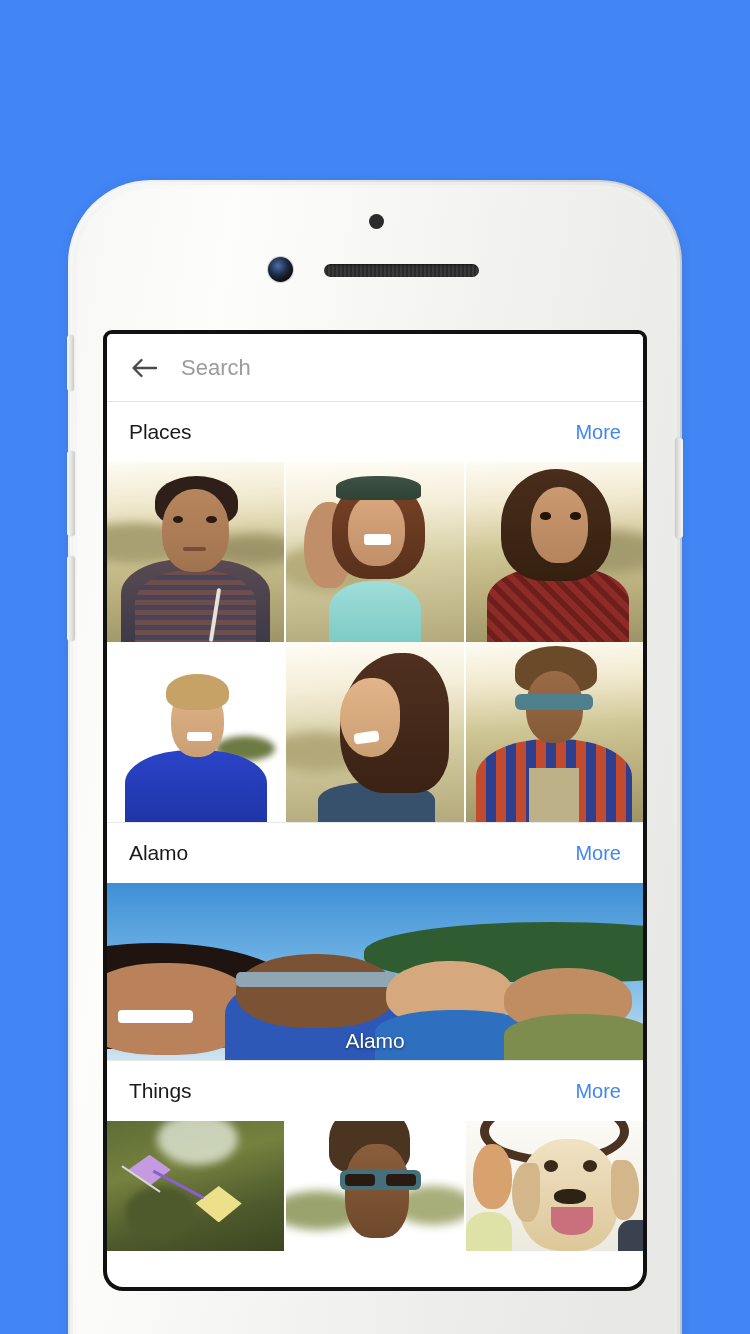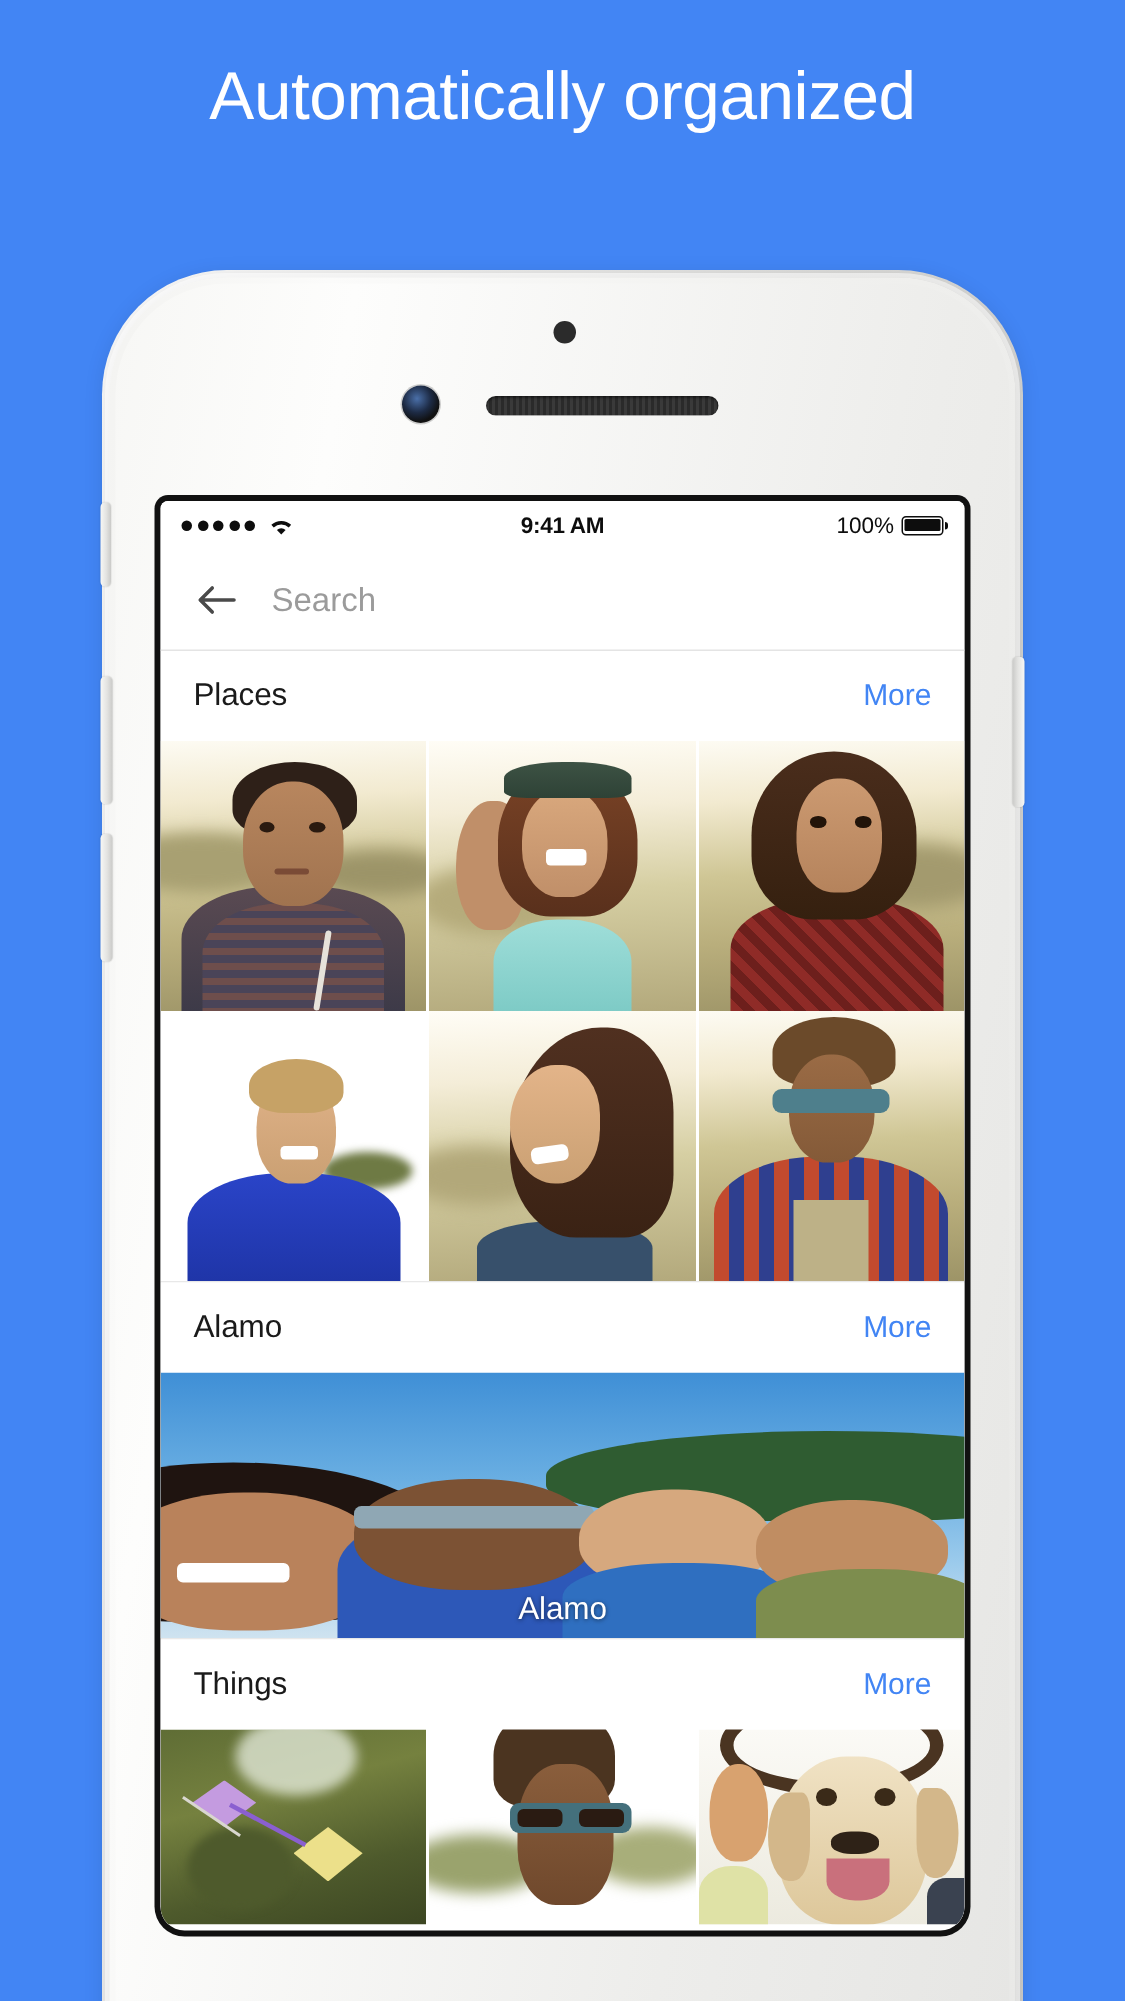--- a/index.html
+++ b/index.html
@@ -150,61 +150,36 @@
   .facade   { background:linear-gradient(180deg,#d7cdb9 0%,#cfc4ae 55%,#c3b8a2 100%); }
 
   
   .trees { background:linear-gradient(165deg,#5f6d35 0%,#75813f 35%,#4e5a2c 70%,#3c4622 100%); }
   .dogbg { background:linear-gradient(180deg,#fbfaf6,#eceadf); }
 </style>
 </head>
 <body>
 
 <div class="headline">
-  <span class="l1">Automatically organized</span>
 </div>
 
 <div class="phone">
   <div class="phone-inner-rim"></div>
 
   <div class="sensor-dot"></div>
   <div class="front-camera"></div>
   <div class="earpiece"></div>
 
   <div class="btn-side btn-silent"></div>
   <div class="btn-side btn-volup"></div>
   <div class="btn-side btn-voldn"></div>
   <div class="btn-side btn-power"></div>
 
   <div class="screen">
 
-    <div class="statusbar">
-      <div class="sb-left">
-        <div class="dots">
-          <i></i>
-            <i></i>
-            <i></i>
-            <i></i>
-            <i></i>
-        </div>
-        <div class="wifi">
-          <svg viewBox="0 0 17 13" width="17" height="13">
-            <path d="M8.5 12.4 5.6 9.3a4.3 4.3 0 0 1 5.8 0z" fill="#0d0d0d"></path>
-            <path d="M8.5 5.6a7.2 7.2 0 0 0-5 2L1.9 5.9a9.6 9.6 0 0 1 13.2 0l-1.6 1.7a7.2 7.2 0 0 0-5-2z" fill="#0d0d0d"></path>
-          </svg>
-        </div>
-      </div>
-      <div class="sb-center">9:41 AM</div>
-      <div class="sb-right">
-        <span>100%</span>
-        <span class="batt">
-            <i></i>
-          </span>
-      </div>
-    </div>
 
     <div class="searchbar">
       <span class="back-arrow">
         <svg viewBox="0 0 30 26" width="30" height="26">
           <path d="M12.5 5 4.5 13l8 8M4.8 13H27" stroke="#4a4a4a" stroke-width="2.4" fill="none" stroke-linecap="round" stroke-linejoin="round"></path>
         </svg>
       </span>
       <span class="search-placeholder">Search</span>
     </div>
 

